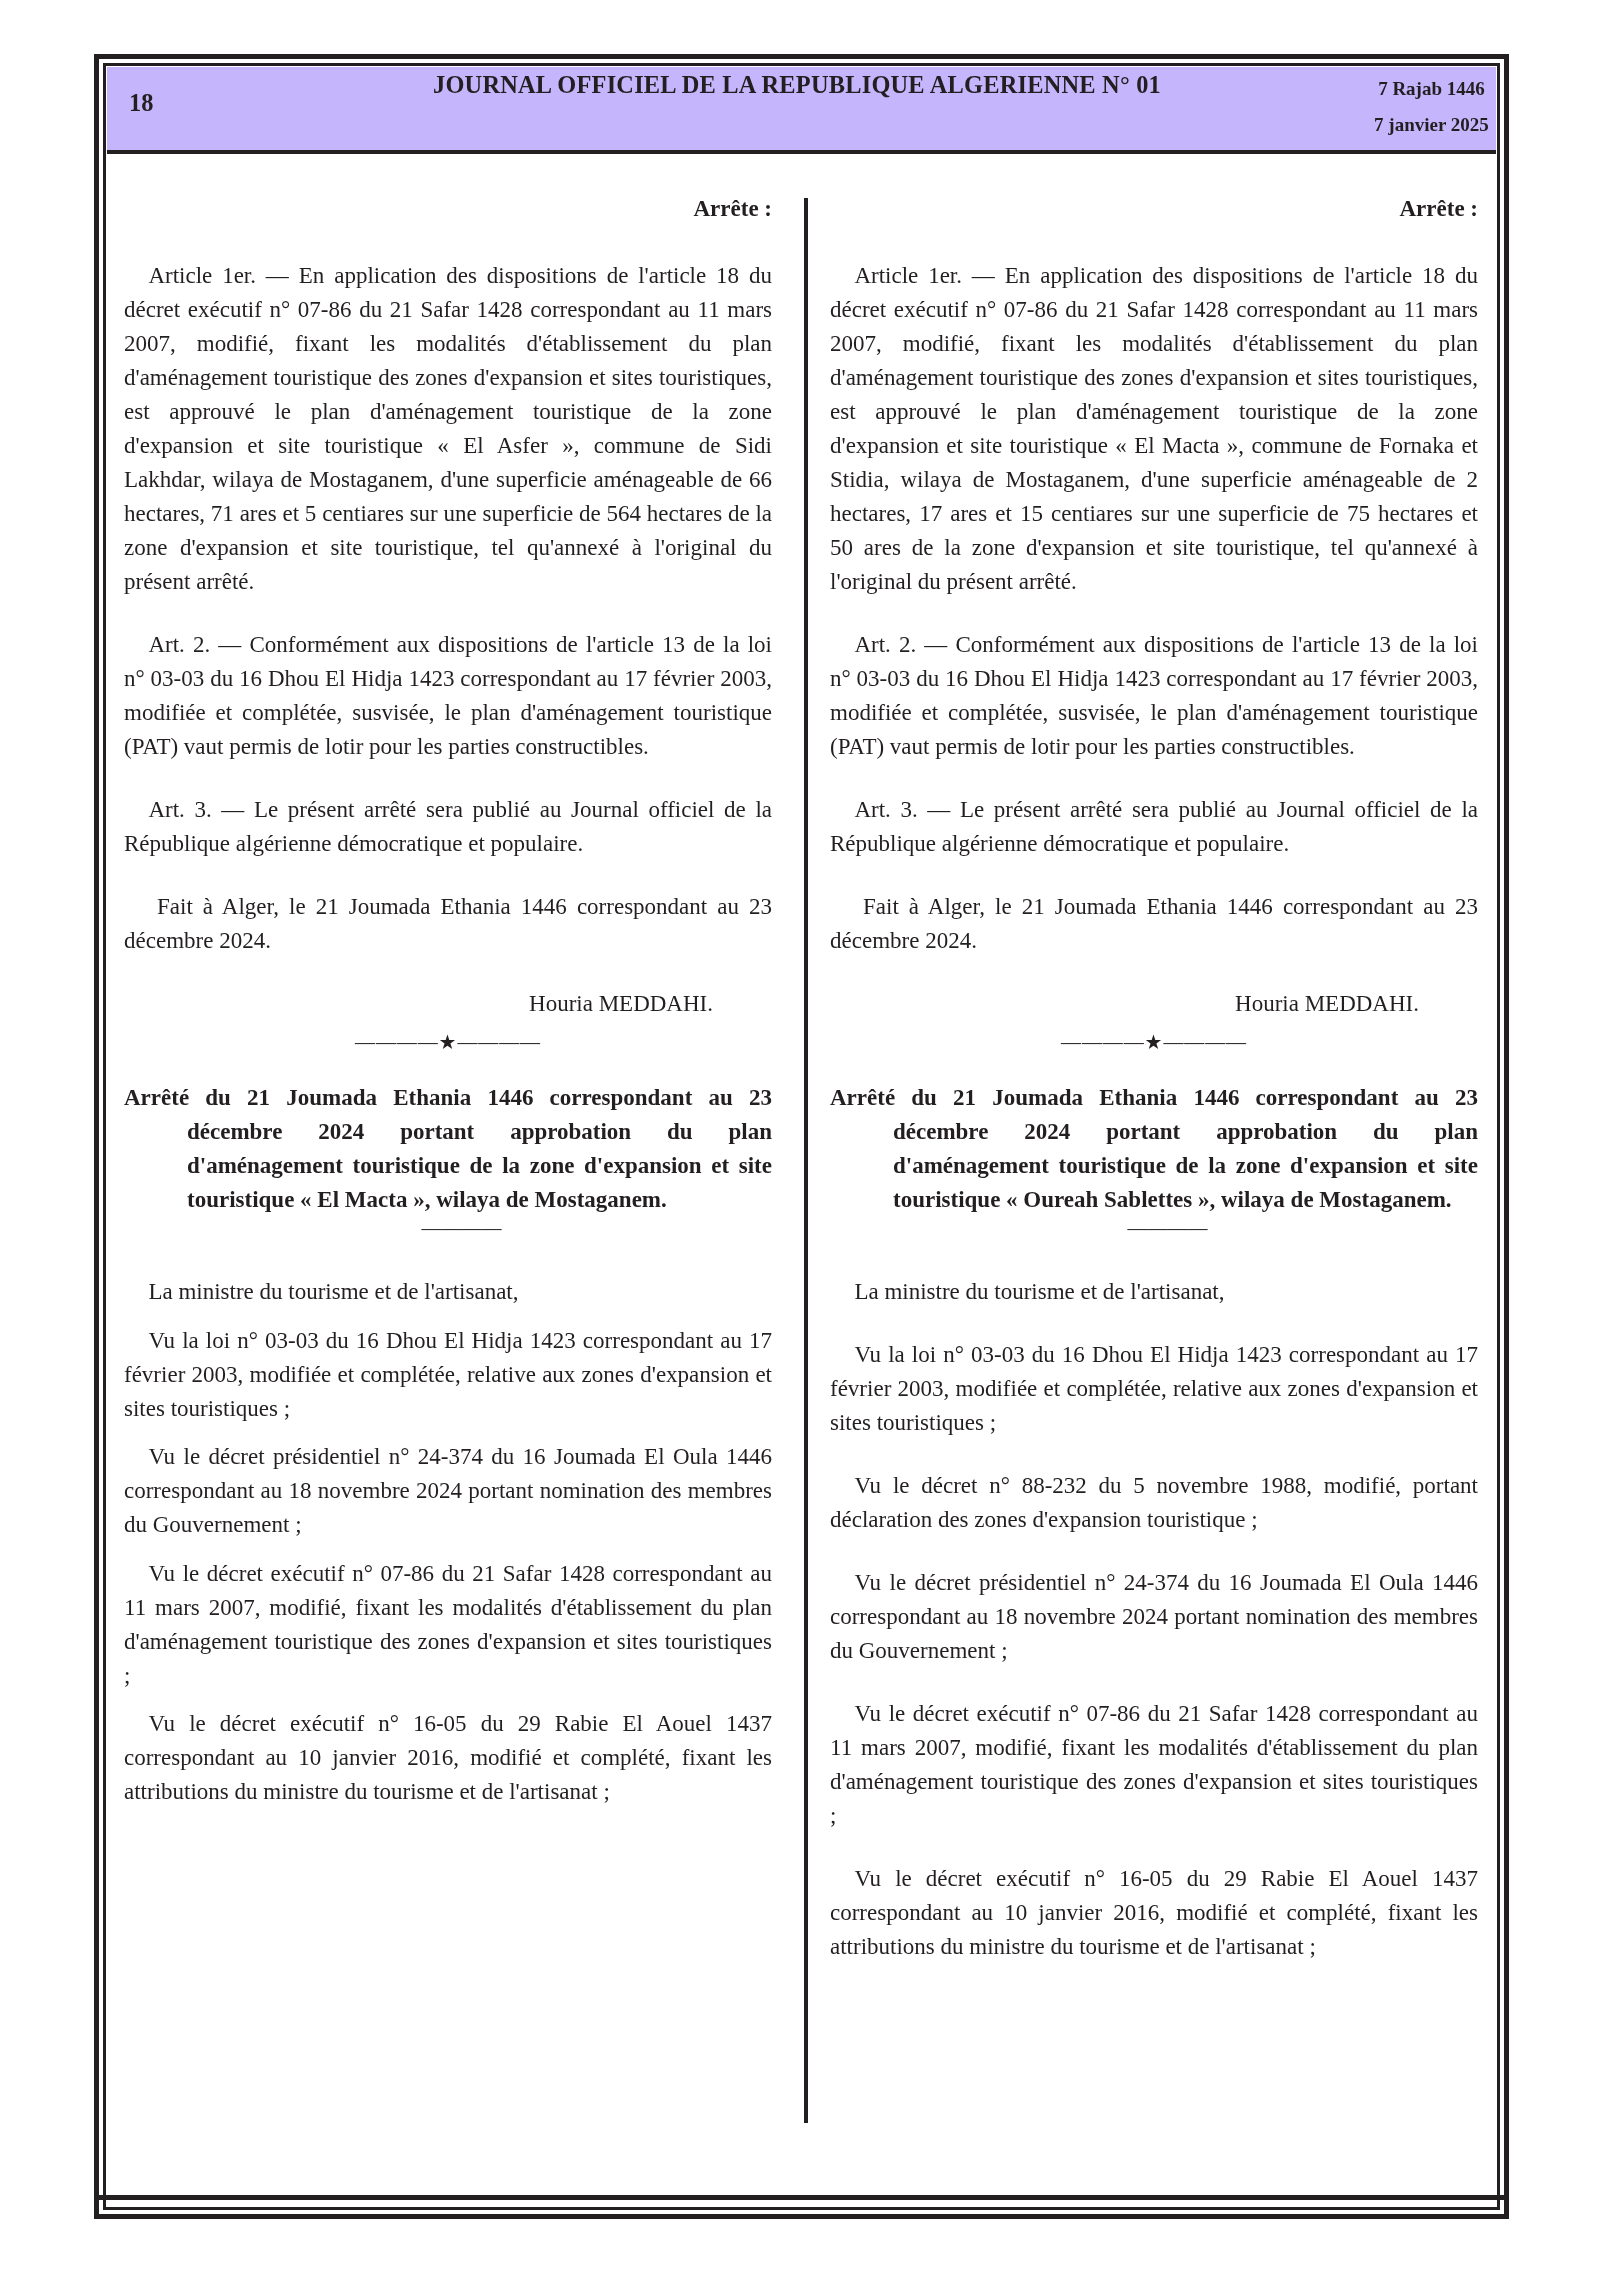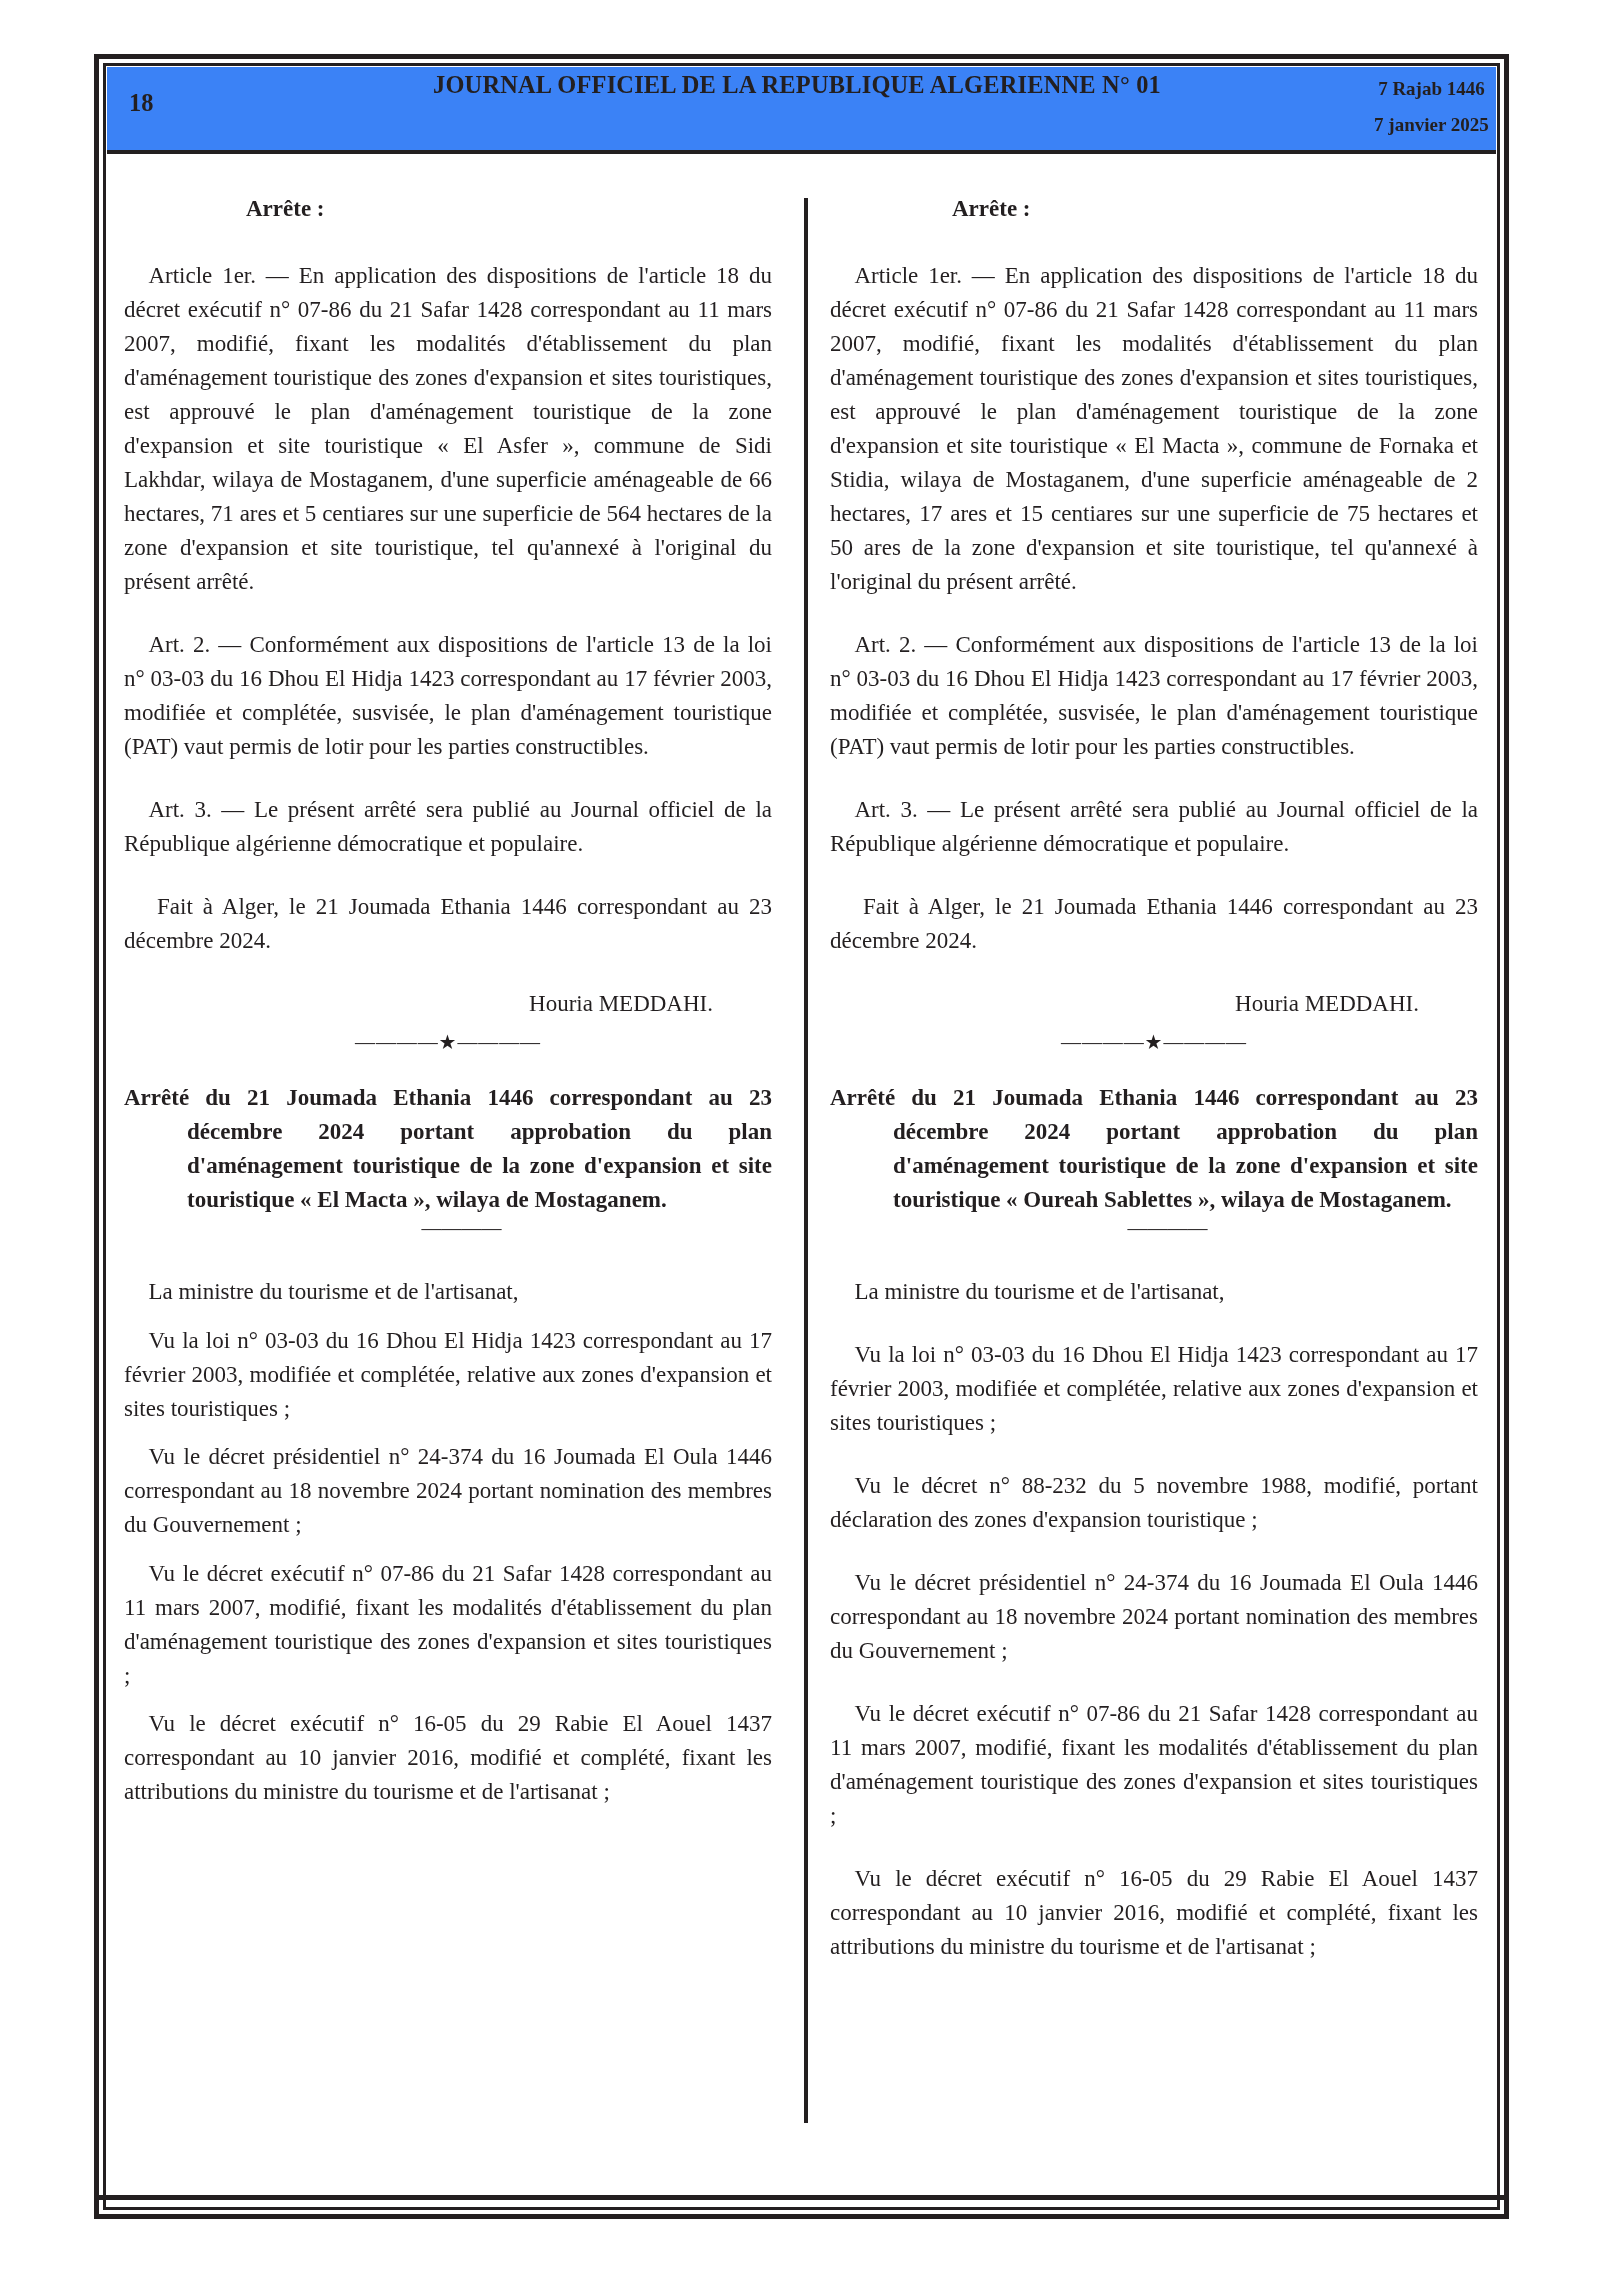--- a/index.html
+++ b/index.html
@@ -5,36 +5,36 @@
   html, body { margin: 0; padding: 0; background: #ffffff; }
   body { width: 1615px; height: 2285px; position: relative; overflow: hidden;
          font-family: "Liberation Serif", "DejaVu Serif", serif; color: #231f20; }
 
   .frame-outer { position: absolute; left: 94px; top: 54px; width: 1415px; height: 2165px;
                  border: 5.4px solid #231f20; box-sizing: border-box; }
   .frame-inner { position: absolute; left: 103px; top: 63px; width: 1397px; height: 2147px;
                  border: 3.6px solid #231f20; box-sizing: border-box; }
 
   .header { position: absolute; left: 107px; top: 67px; width: 1389px; height: 83px;
-            background: #3b82f6; border-bottom: 4.5px solid #231f20; box-sizing: content-box; }
+            background: #c4b5fd; border-bottom: 4.5px solid #231f20; box-sizing: content-box; }
   .header .page-num { position: absolute; left: 22px; top: 22px; font-weight: bold; font-size: 24.4px; }
   .header .journal-title { position: absolute; left: 0; right: 0; top: 4px; text-align: center;
                            font-weight: bold; font-size: 24.4px; letter-spacing: 0.2px; padding-right: 9px; }
   .header .date-block { position: absolute; right: 7.2px; top: 3.6px; text-align: center; font-weight: bold;
                         font-size: 19px; line-height: 36px; }
 
   .divider { position: absolute; left: 804px; top: 198px; width: 3.6px; height: 1925px; background: #231f20; }
 
   .bottom-rule-1 { position: absolute; left: 94px; top: 2195px; width: 1415px; height: 4.5px; background: #231f20; }
 
   .column { position: absolute; top: 192px; width: 648px; font-size: 23px; line-height: 34px; }
   .col-left  { left: 124px; }
   .col-right { left: 830px; }
 
-  .arrete-label { font-weight: bold; text-align: left; padding-left: 122px; margin: 0 0 33px 0; }
+  .arrete-label { font-weight: bold; text-align: right; padding-left: 122px; margin: 0 0 33px 0; }
   .para { text-align: justify; text-indent: 24.4px; margin: 0 0 29px 0; hyphens: none; }
   .para.tight { margin-bottom: 14.5px; }
   .para.fait { text-indent: 33px; }
   .signature { text-align: right; padding-right: 51px; margin: 8px; }
   .star-sep { text-align: center; margin: 0 0 22px 0; letter-spacing: 0.9px; font-size: 20px; line-height: 27px; }
   .short-sep { text-align: center; margin: 0 0 36px 0; font-size: 20px; line-height: 22px; padding-left: 27px; }
   .decision-title { font-weight: bold; text-align: justify; padding-left: 63px; text-indent: -63px;
                     margin: 25px 0 0 0; }
   .italic { }
 </style>

